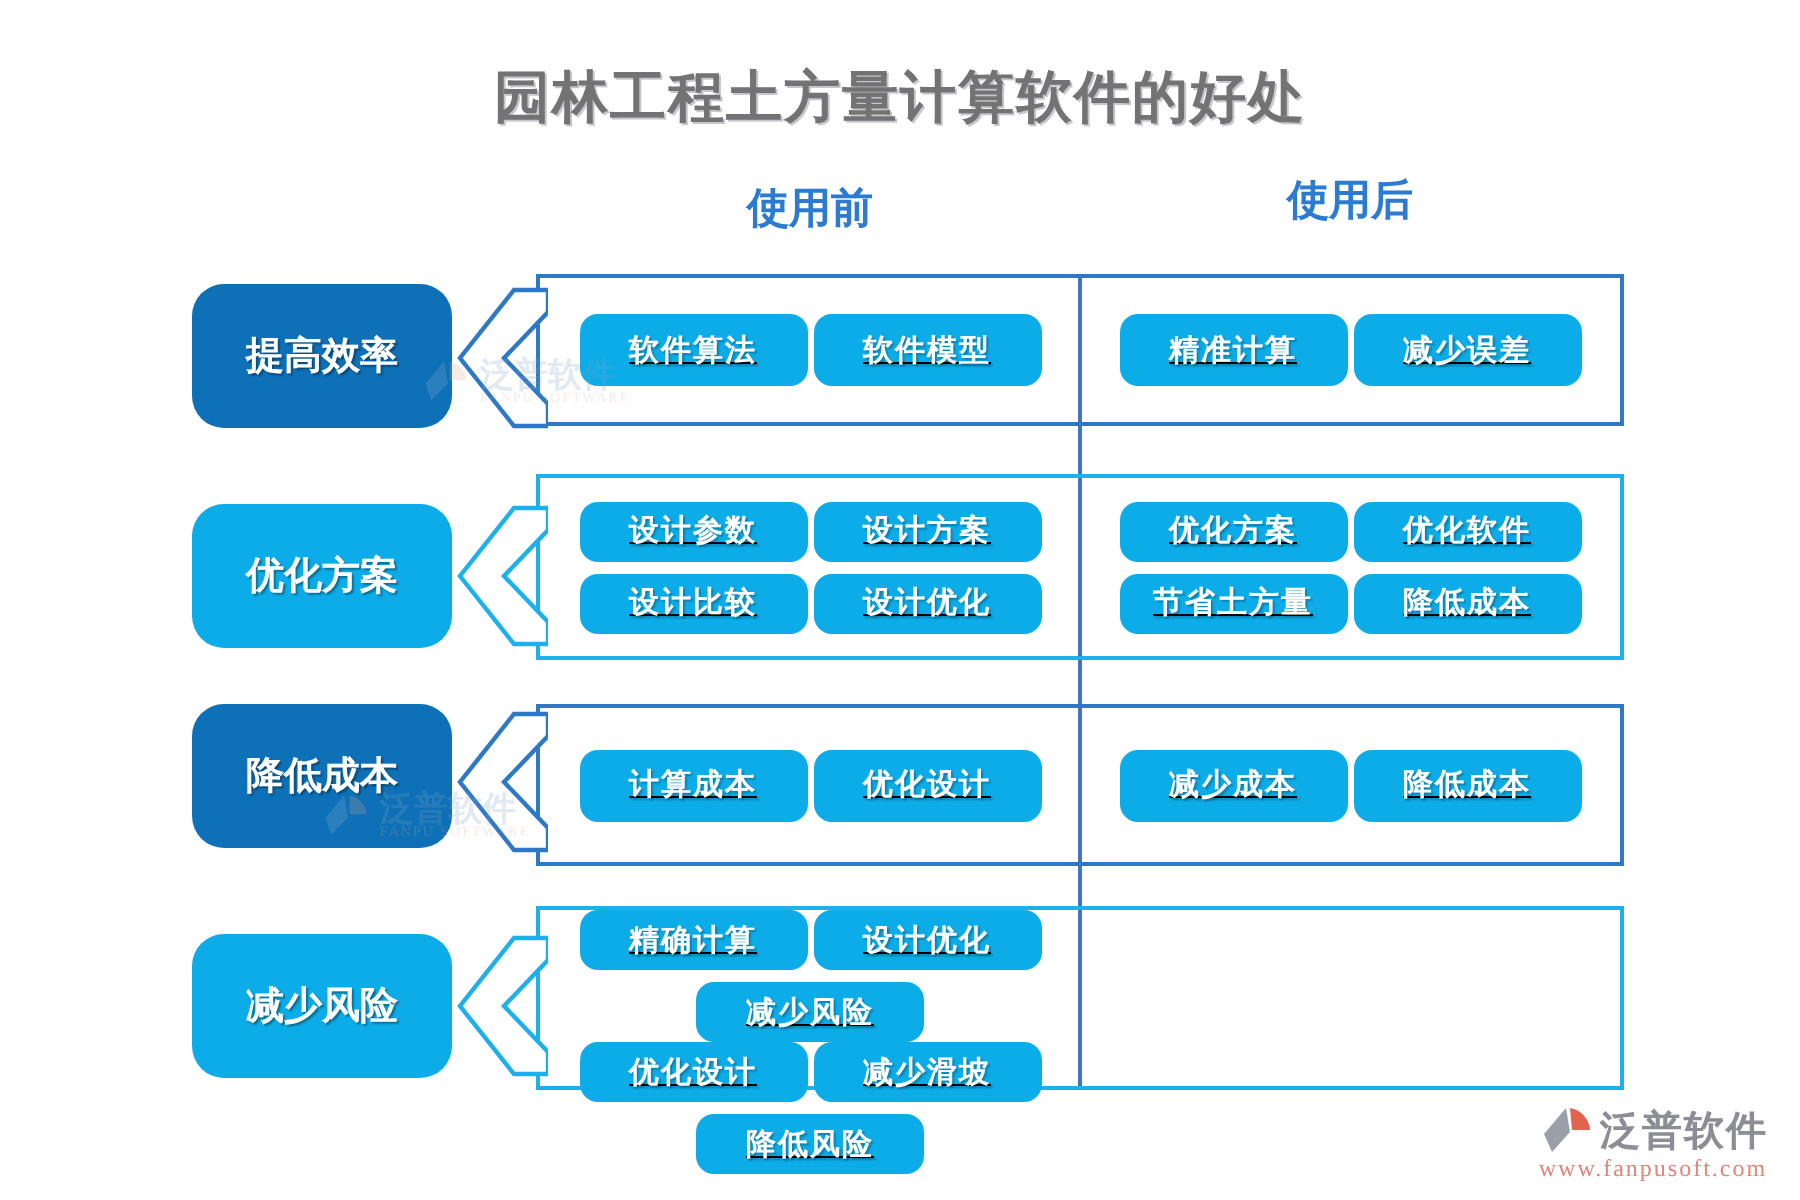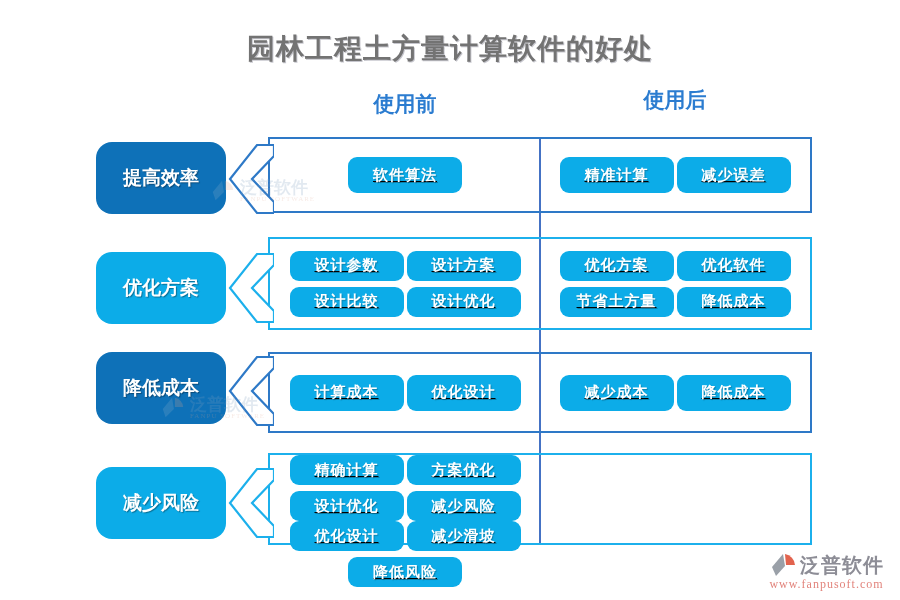--- a/index.html
+++ b/index.html
@@ -96,20 +96,21 @@
   <div class="divider"></div>
 
   <div class="theme-dark">
     <div class="row-label" style="top:142px;">提高效率</div>
     <svg class="arrow-svg" style="left:228px; top:140px;" width="46" height="78" viewBox="0 0 46 78">
       <path d="M46 5 L29 5 L2 39 L29 73 L46 73 L46 62 L24 39 L46 16 Z" fill="#ffffff" stroke="#2e79c7" stroke-width="2.2"></path>
     </svg>
     <div class="row-container" style="top:137px; height:76px;">
       <div class="half">
         <div class="chip tall">软件算法</div>
+        <div class="chip tall">软件模型</div>
       </div>
       <div class="half">
         <div class="chip tall">精准计算</div>
         <div class="chip tall">减少误差</div>
       </div>
     </div>
   </div>
 
   <div class="theme-light">
     <div class="row-label" style="top:252px;">优化方案</div>
@@ -150,21 +151,20 @@
   </div>
 
   <div class="theme-light">
     <div class="row-label" style="top:467px;">减少风险</div>
     <svg class="arrow-svg" style="left:228px; top:464px;" width="46" height="78" viewBox="0 0 46 78">
       <path d="M46 5 L29 5 L2 39 L29 73 L46 73 L46 62 L24 39 L46 16 Z" fill="#ffffff" stroke="#1cb0ec" stroke-width="2.2"></path>
     </svg>
     <div class="row-container" style="top:453px; height:92px;flex-direction:column;">
       <div class="half">
         <div class="chip short">精确计算</div>
-        <div class="chip short">方案优化</div>
         <div class="chip short">设计优化</div>
         <div class="chip short">减少风险</div>
       </div>
       <div class="half">
         <div class="chip short">优化设计</div>
         <div class="chip short">减少滑坡</div>
         <div class="chip short">降低风险</div>
       </div>
     </div>
   </div>

